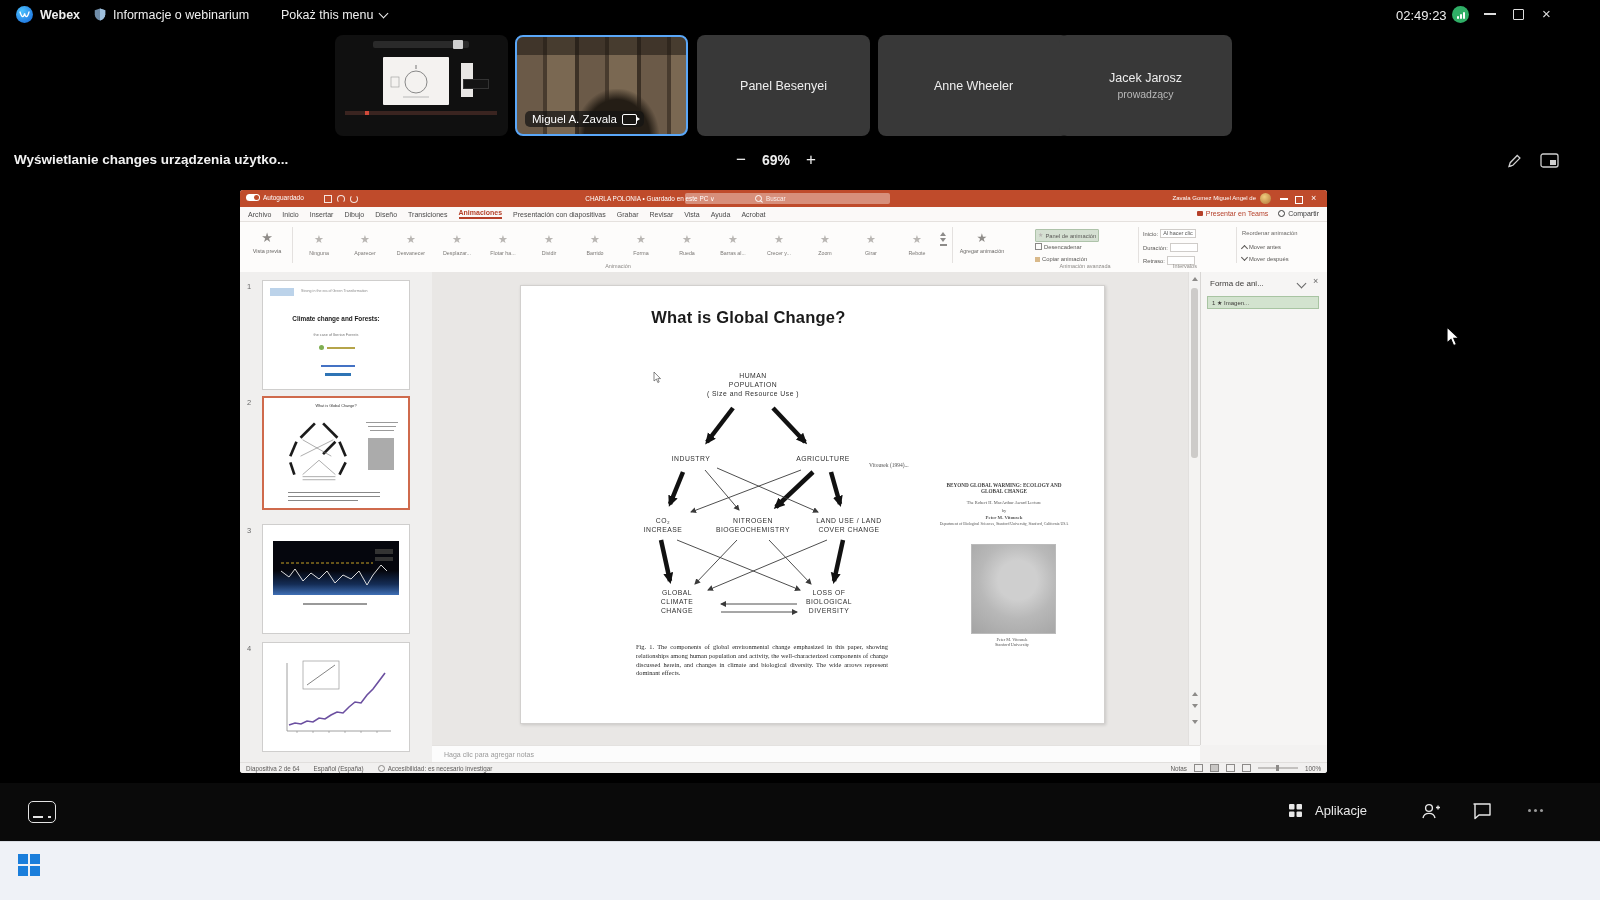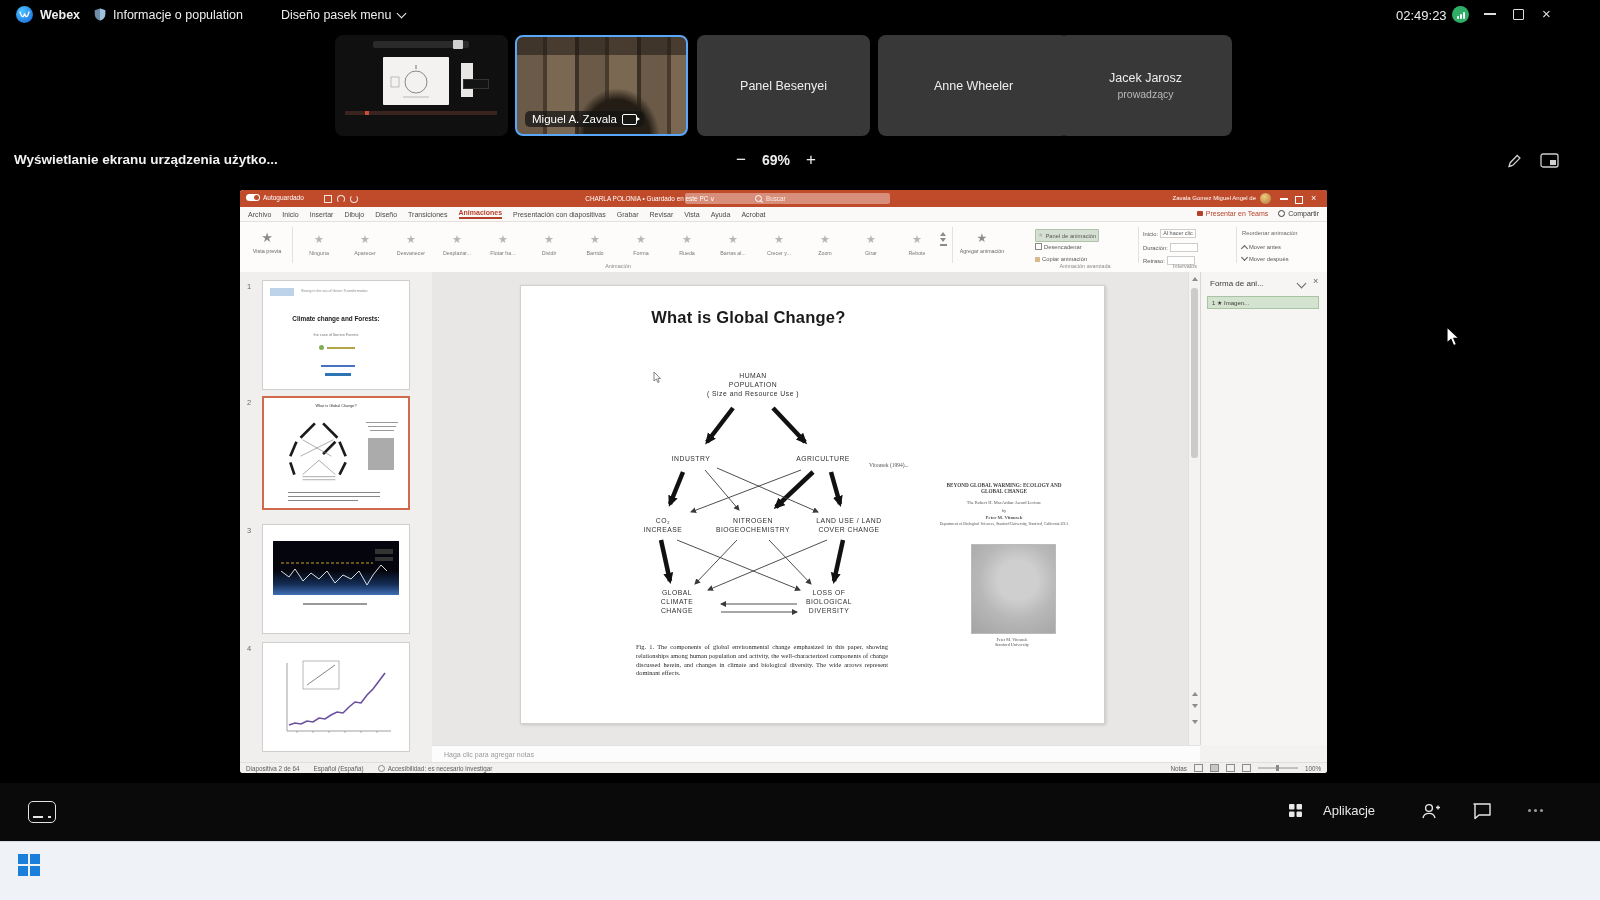--- a/index.html
+++ b/index.html
@@ -104,23 +104,23 @@
         <path d="M4 6q1.4 4.6 2.7 4.6T8.6 7.4q.6 3.2 1.9 3.2T13 6" stroke="#fff" stroke-width="1.3" fill="none" stroke-linecap="round"></path>
       </svg>
   </span>
   <span class="abs" style="left:40px;top:8px;font-weight:700;">Webex</span>
   <span class="abs" style="left:93px;top:7px;">
     <svg width="14" height="15" viewBox="0 0 16 16">
         <path d="M8 1l6 2.2v4.6c0 3.9-2.6 6.2-6 7.1-3.4-.9-6-3.2-6-7.1V3.2z" fill="#6f8ca8"></path>
         <path d="M8 1l6 2.2v4.6c0 3.9-2.6 6.2-6 7.1z" fill="#9fc0dd"></path>
       </svg>
   </span>
-  <span class="abs" style="left:113px;top:8px;">Informacje o population</span>
+  <span class="abs" style="left:113px;top:8px;">Informacje o webinarium</span>
   <span class="abs flex" style="left:281px;top:8px;gap:7px;">
-    <span>Diseño pasek menu</span>
+    <span>Pokaż this menu</span>
     <i class="chev"></i>
   </span>
   <span class="abs" style="left:1396px;top:8px;font-size:13px;">02:49:23</span>
   <span class="abs badge-conn" style="left:1452px;top:6px;">
     <i style="height:3px;"></i>
       <i style="height:5px;"></i>
       <i style="height:7px;"></i>
   </span>
   <span class="abs winbtn" style="left:1484px;top:13px;width:12px;height:2px;background:#ddd;"></span>
   <span class="abs winbtn" style="left:1513px;top:9px;width:9px;height:9px;border:1.5px solid #ddd;border-radius:1px;"></span>
@@ -164,21 +164,21 @@
       <span>Anne Wheeler</span>
     </div>
 </div>
 <div class="abs tile" style="left:1059px;width:173px;">
   <div class="cname">
     <span>Jacek Jarosz</span>
     <span class="crole">prowadzący</span>
   </div>
 </div>
 
-<div id="banner-text" class="abs">Wyświetlanie ekranu urządzenia użytko...</div>
+<div id="banner-text" class="abs">Wyświetlanie changes urządzenia użytko...</div>
 <div class="abs flex zoomctl" style="left:736px;top:150px;gap:16px;">
   <span style="font-size:17px;">−</span>
   <span style="font-weight:600;">69%</span>
   <span style="font-size:17px;">+</span>
 </div>
 <span class="abs" style="left:1506px;top:153px;">
   <svg width="17" height="17" viewBox="0 0 17 17">
       <path d="M3 13.5l1.2-3.8 7-7.2 2.7 2.6-7 7.2z" fill="none" stroke="#cfcfcf" stroke-width="1.3"></path>
       <path d="M3 13.5l3.6-1.1" stroke="#cfcfcf"></path>
     </svg>
@@ -500,21 +500,21 @@
     </span>
   </div>
 </div>
 
 <div id="controls" class="abs">
   <span class="abs" style="left:28px;top:18px;width:26px;height:20px;border:1.5px solid #e4e4e4;border-radius:5px;">
     <i style="position:absolute;left:4px;bottom:4px;width:10px;height:2px;background:#e4e4e4;"></i>
     <i style="position:absolute;right:4px;bottom:4px;width:3px;height:2px;background:#e4e4e4;"></i>
   </span>
 
-  <span class="abs flex ctl-right" style="left:1288px;top:20px;gap:20px;">
+  <span class="abs flex ctl-right" style="left:1288px;top:20px;gap:12px;">
     <svg width="15" height="15" viewBox="0 0 15 15">
         <g fill="#e8e8e8">
           <rect x="1" y="1" width="5.5" height="5.5" rx="1"></rect>
           <rect x="8.5" y="1" width="5.5" height="5.5" rx="1"></rect>
           <rect x="1" y="8.5" width="5.5" height="5.5" rx="1"></rect>
           <rect x="8.5" y="8.5" width="5.5" height="5.5" rx="1"></rect>
         </g>
       </svg>
     <span>Aplikacje</span>
   </span>

